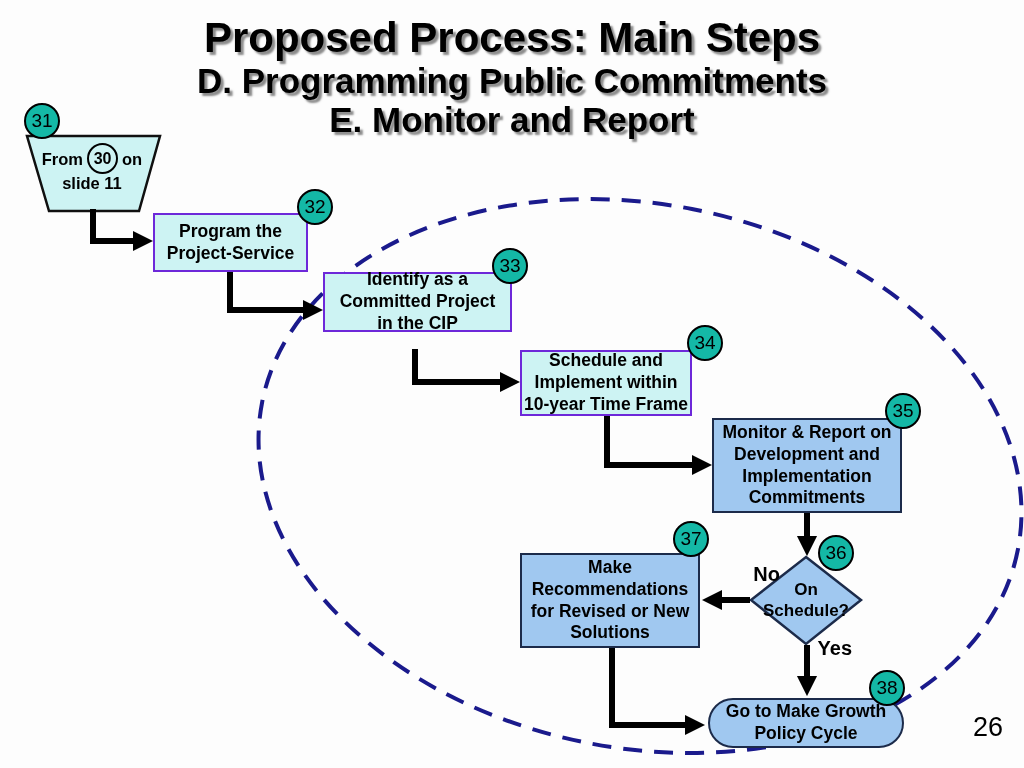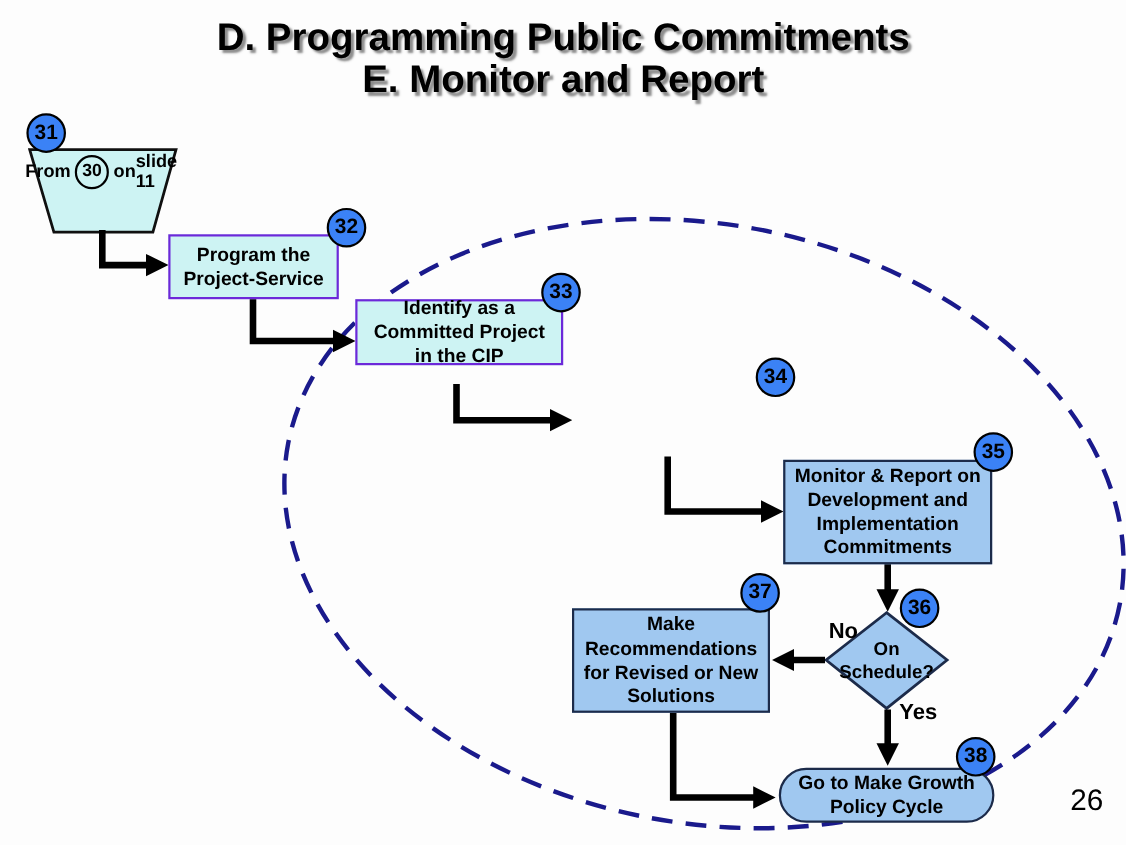--- a/index.html
+++ b/index.html
@@ -19,28 +19,28 @@
     text-align:center;font-weight:bold;font-size:17.5px;line-height:1.25;
     white-space:pre-line;box-sizing:border-box;
   }
   .cyan{background:#CDF3F3;border:2px solid #6d28d9;}
   .blue{background:#A0C8F0;border:2.5px solid #1C2B4A;}
   .stadium{border-radius:26px;}
   .shape-text{background:none;border:none;}
 
   .badge{
     position:absolute;width:36px;height:36px;border-radius:50%;
-    background:#3b82f6;border:2.5px solid #000;box-sizing:border-box;
+    background:#14b8a6;border:2.5px solid #000;box-sizing:border-box;
     display:flex;align-items:center;justify-content:center;
-    font-weight:bold;font-size:19px;
+    font-weight:normal;font-size:19px;
   }
   .edge-label{position:absolute;font-weight:bold;font-size:20px;text-align:right;width:48px;}
   .trap-text{
-    position:absolute;left:28px;top:124px;width:128px;height:64px;
-    display:flex;flex-direction:row;align-items:center;justify-content:center;
+    position:absolute;left:28px;top:136px;width:128px;height:64px;
+    display:flex;flex-direction:column;align-items:center;justify-content:center;
     font-weight:bold;font-size:16.5px;line-height:1.1;
   }
   .trap-line{display:flex;align-items:center;gap:4px;}
   .ref-circle{
     display:inline-flex;align-items:center;justify-content:center;
     width:31px;height:31px;border:2.5px solid #000;border-radius:50%;
     font-size:16px;box-sizing:border-box;background:transparent;
   }
   .page-num{position:absolute;left:958px;top:712px;width:60px;font-size:27px;text-align:center;}
 </style>
@@ -66,40 +66,44 @@
     <path d="M230,271 L230,310 L316,310" fill="none" stroke="#000" stroke-width="6" marker-end="url(#arrow)"></path>
     <path d="M415,349 L415,382 L513,382" fill="none" stroke="#000" stroke-width="6" marker-end="url(#arrow)"></path>
     <path d="M607,415 L607,465 L705,465" fill="none" stroke="#000" stroke-width="6" marker-end="url(#arrow)"></path>
     <path d="M807,512 L807,549" fill="none" stroke="#000" stroke-width="6" marker-end="url(#arrow)"></path>
     <path d="M750,600 L709,600" fill="none" stroke="#000" stroke-width="6" marker-end="url(#arrow)"></path>
     <path d="M807,645 L807,689" fill="none" stroke="#000" stroke-width="6" marker-end="url(#arrow)"></path>
     <path d="M612,648 L612,725 L698,725" fill="none" stroke="#000" stroke-width="6" marker-end="url(#arrow)"></path>
   </svg>
 
   <div class="title">
+    <div class="t1">Proposed Process: Main Steps</div>
     <div class="t2">D. Programming Public Commitments</div>
     <div class="t2">E. Monitor and Report</div>
   </div>
 
   <div class="trap-text">
     <div class="trap-line">
       <span>From</span>
       <span class="ref-circle">30</span>
       <span>on</span>
     </div>
     <div class="trap-line">slide 11</div>
   </div>
 
   <div class="node cyan" style="left:153px;top:213px;width:155px;height:59px;">Program the
 Project-Service</div>
 
   <div class="node cyan" style="left:323px;top:272px;width:189px;height:60px;">Identify as a
 Committed Project
 in the CIP</div>
 
+  <div class="node cyan" style="left:520px;top:350px;width:172px;height:66px;">Schedule and
+Implement within
+10-year Time Frame</div>
 
   <div class="node blue" style="left:712px;top:418px;width:190px;height:95px;">Monitor &amp; Report on
 Development and
 Implementation
 Commitments</div>
 
   <div class="node shape-text" style="left:756px;top:570px;width:100px;height:60px;font-size:17px;">On
 Schedule?</div>
 
   <div class="node blue" style="left:520px;top:553px;width:180px;height:95px;">Make

